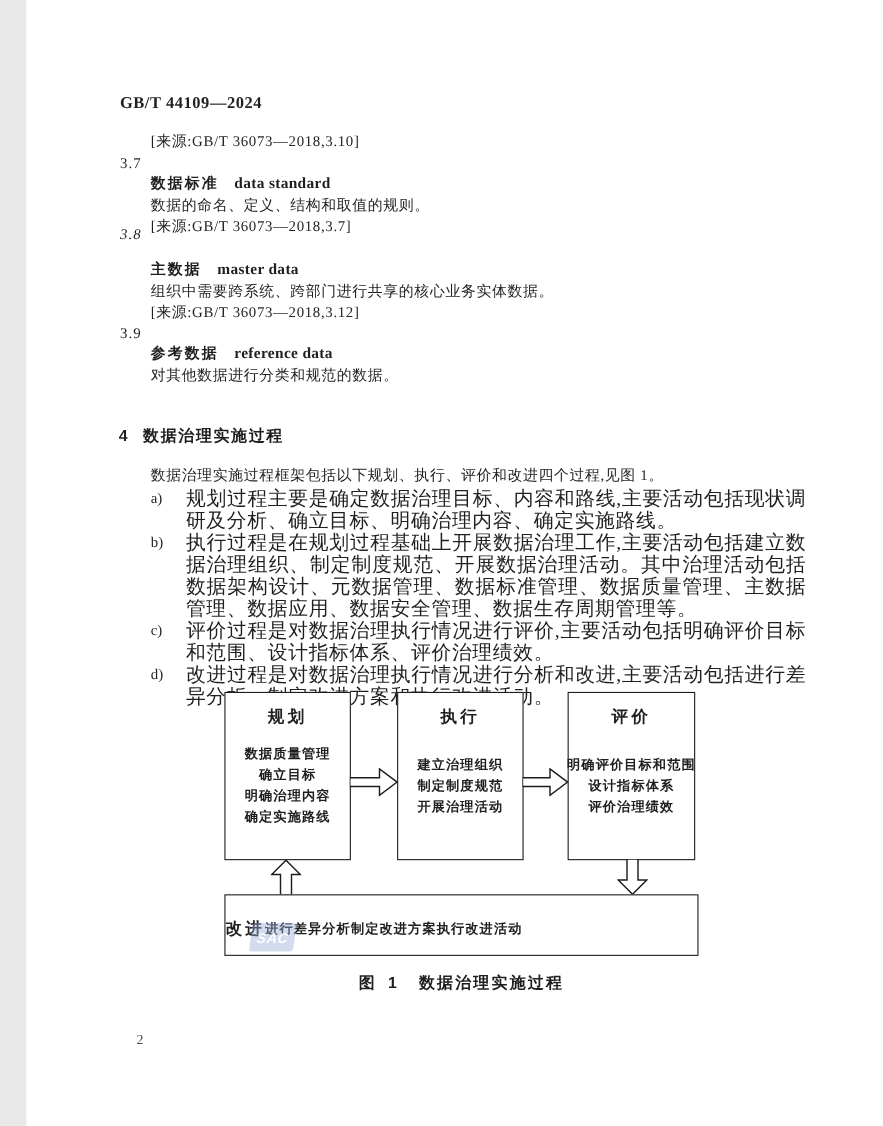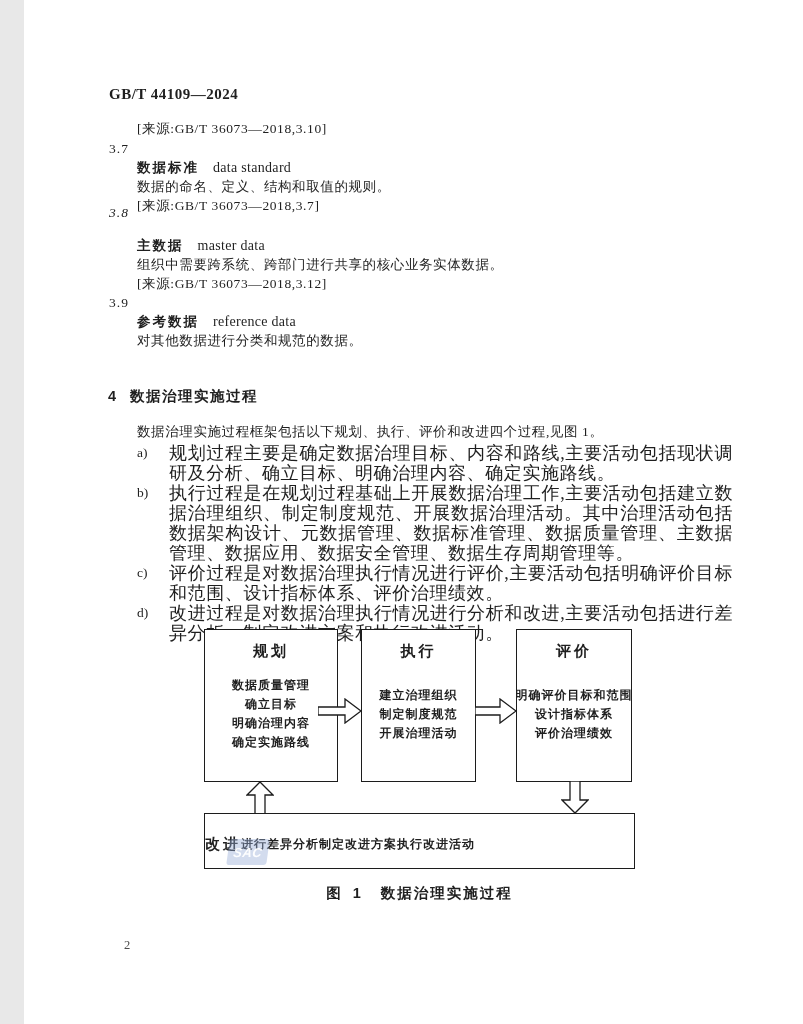--- a/index.html
+++ b/index.html
@@ -22,21 +22,21 @@
     font-family: "Liberation Serif", "DejaVu Serif", serif;
   }
   .body-line { font-size: 13.5px; letter-spacing: 0.6px; line-height: 20px; }
   .clause-num { font-size: 13.5px; letter-spacing: 1px; }
   .term-zh {
     font-family: Liberation Serif, serif;
     font-weight: bold; font-size: 13.5px; letter-spacing: 2px;
   }
   .term-en {
     font-family: "Liberation Serif", "DejaVu Serif", serif;
-    font-weight: normal; font-size: 14px; margin-left: 14px; letter-spacing: 0.3px;
+    font-weight: bold; font-size: 14px; margin-left: 14px; letter-spacing: 0.3px;
   }
   .section-heading {
     font-family: "Liberation Sans", "DejaVu Sans", sans-serif;
     font-weight: bold; font-size: 14.5px; letter-spacing: 1.5px;
   }
   .section-heading .h-num { margin-right: 14px; letter-spacing: 0; }
   .list-block { position: absolute; left: 113px; top: 443px; width: 596px; }
   .list-item { display: flex; align-items: flex-start; }
   .list-marker {
     flex: 0 0 32px; font-size: 13.5px; line-height: 20px;
@@ -144,21 +144,21 @@
     <div class="list-item">
       <span class="list-marker">c)</span>
       <div class="list-text">评价过程是对数据治理执行情况进行评价,主要活动包括明确评价目标和范围、设计指标体系、评价治理绩效。</div>
     </div>
     <div class="list-item">
       <span class="list-marker">d)</span>
       <div class="list-text">改进过程是对数据治理执行情况进行分析和改进,主要活动包括进行差异分析、制定改进方案和执行改进活动。</div>
     </div>
   </div>
 
-  <div class="fig-box" style="left:180px; top:629px; width:134px; height:153px;">
+  <div class="fig-box" style="left:180px; top:629px; width:115px; height:153px;">
     <div class="fig-box-title">规划</div>
     <div class="fig-box-items">
       <div class="fig-item">数据质量管理</div>
       <div class="fig-item">确立目标</div>
       <div class="fig-item">明确治理内容</div>
       <div class="fig-item">确定实施路线</div>
     </div>
   </div>
 
   <div class="fig-box" style="left:492px; top:629px; width:116px; height:153px;">

